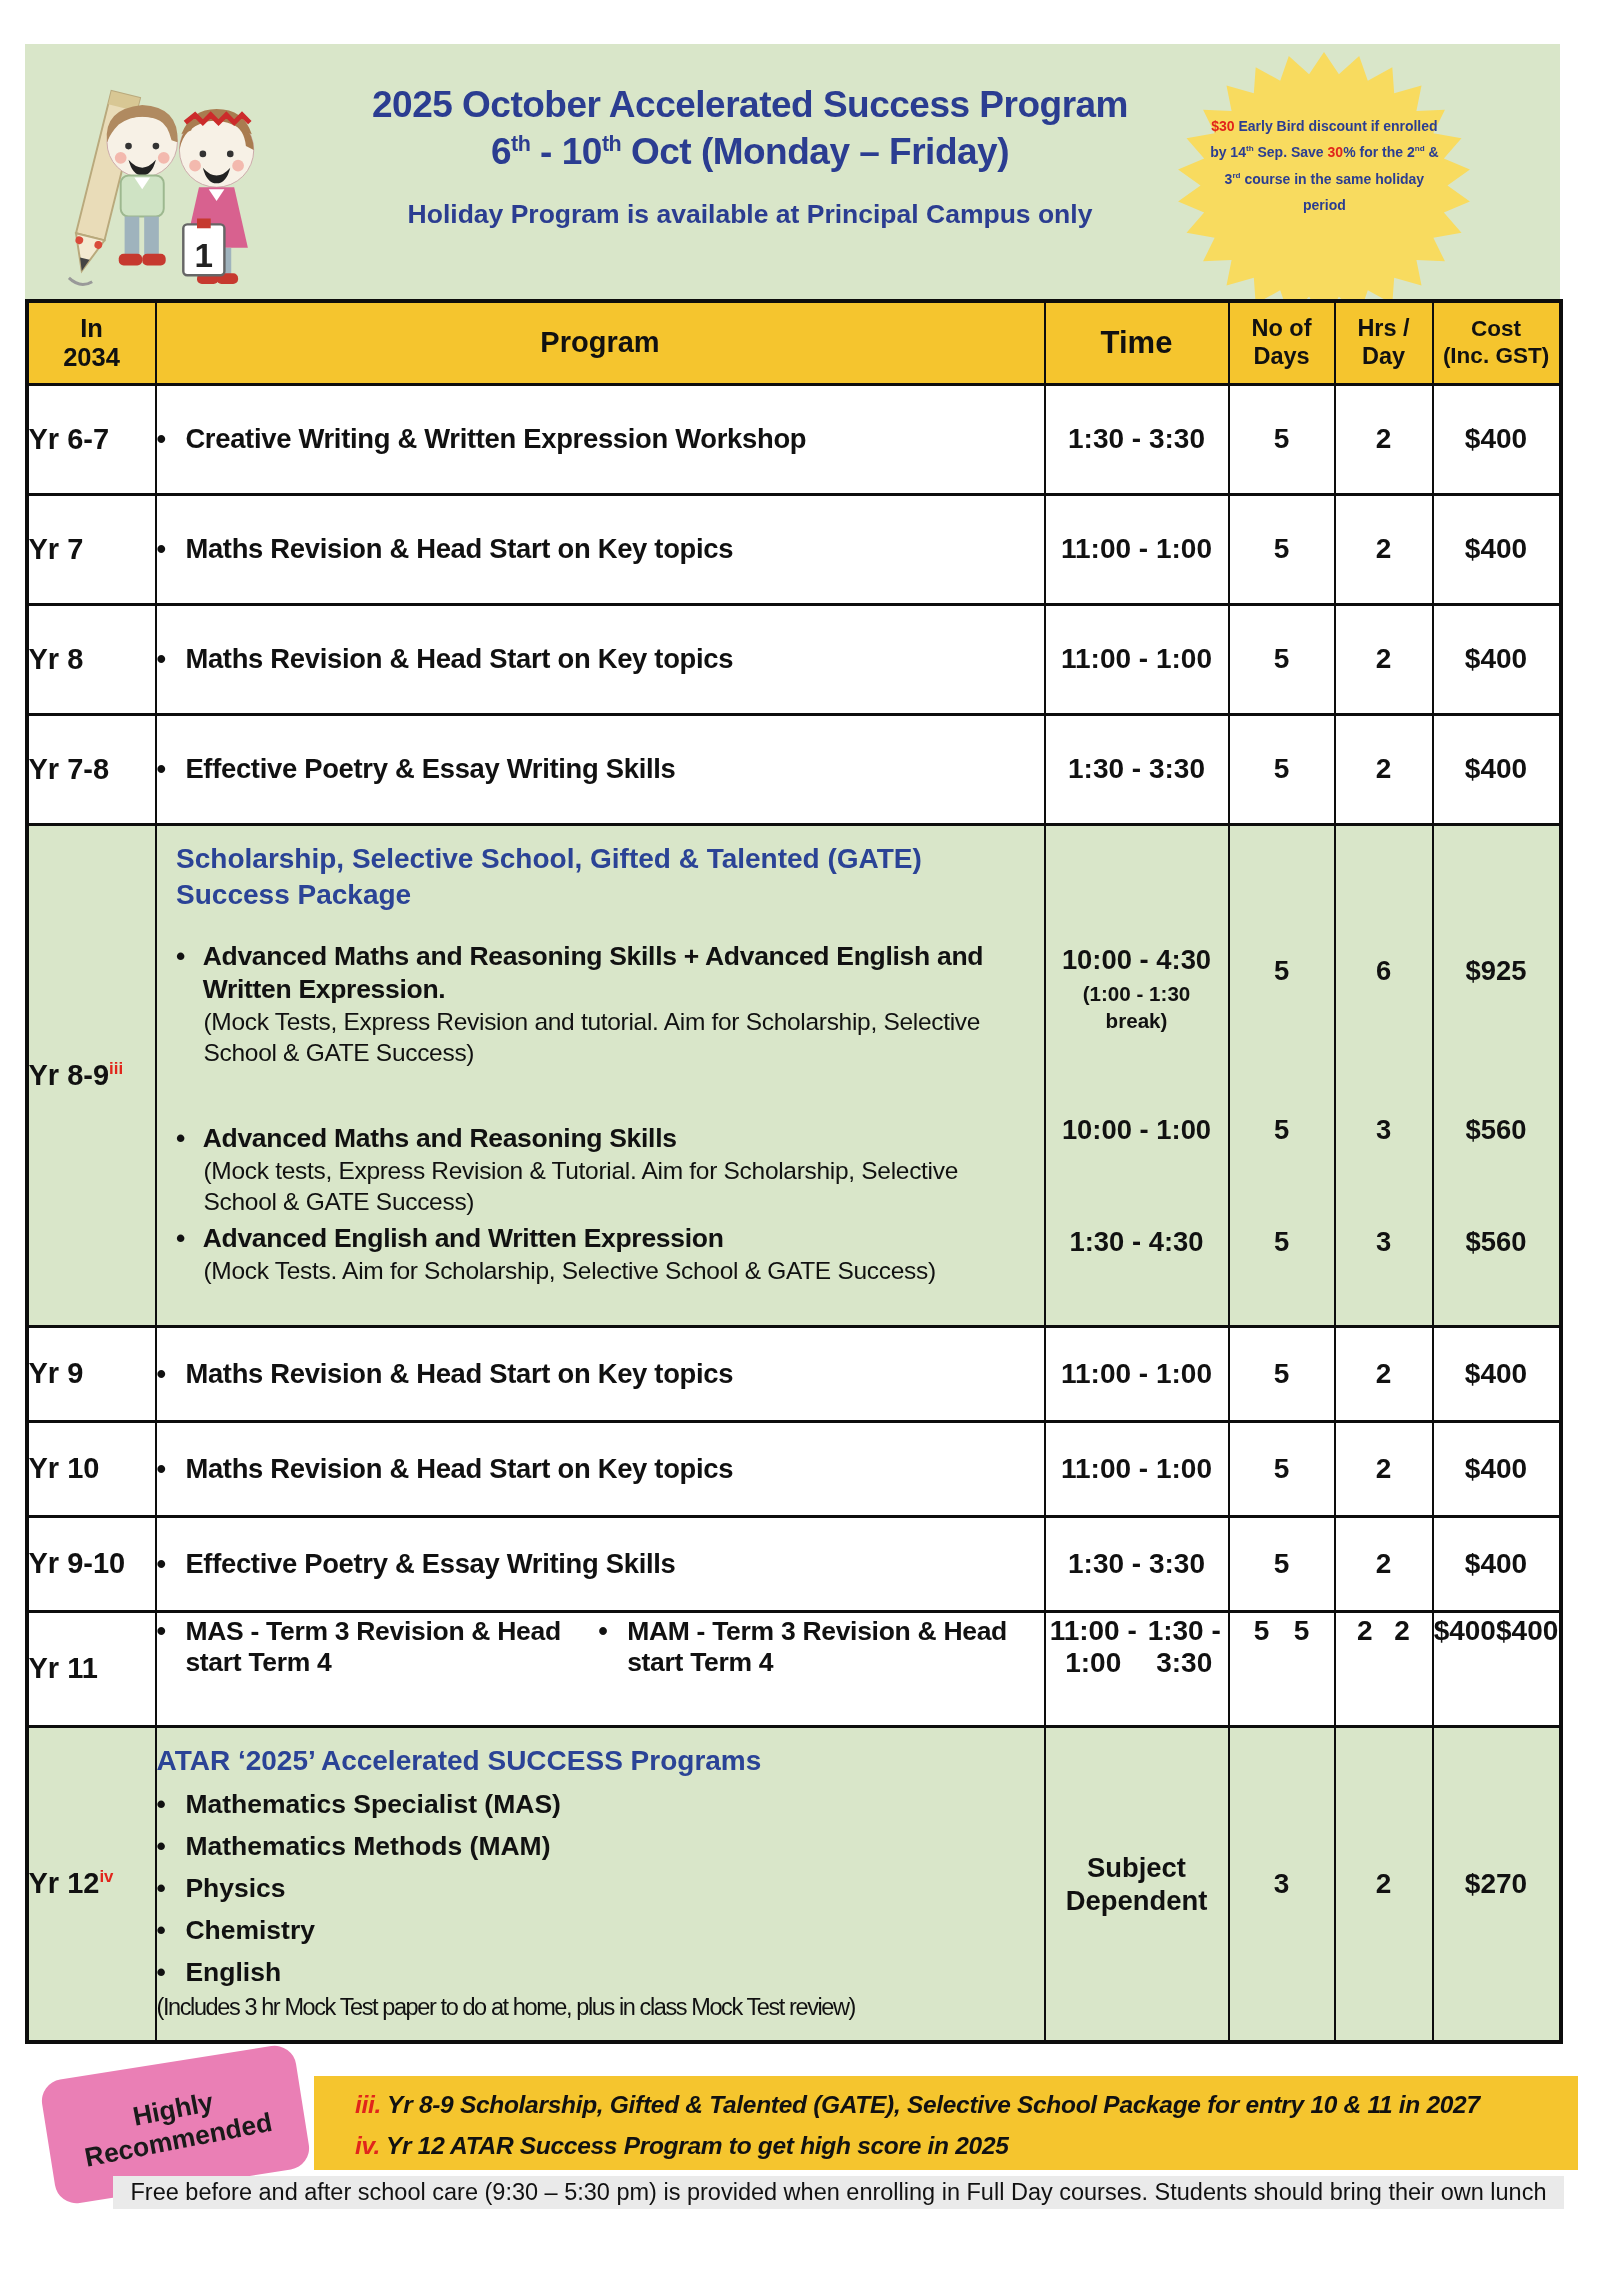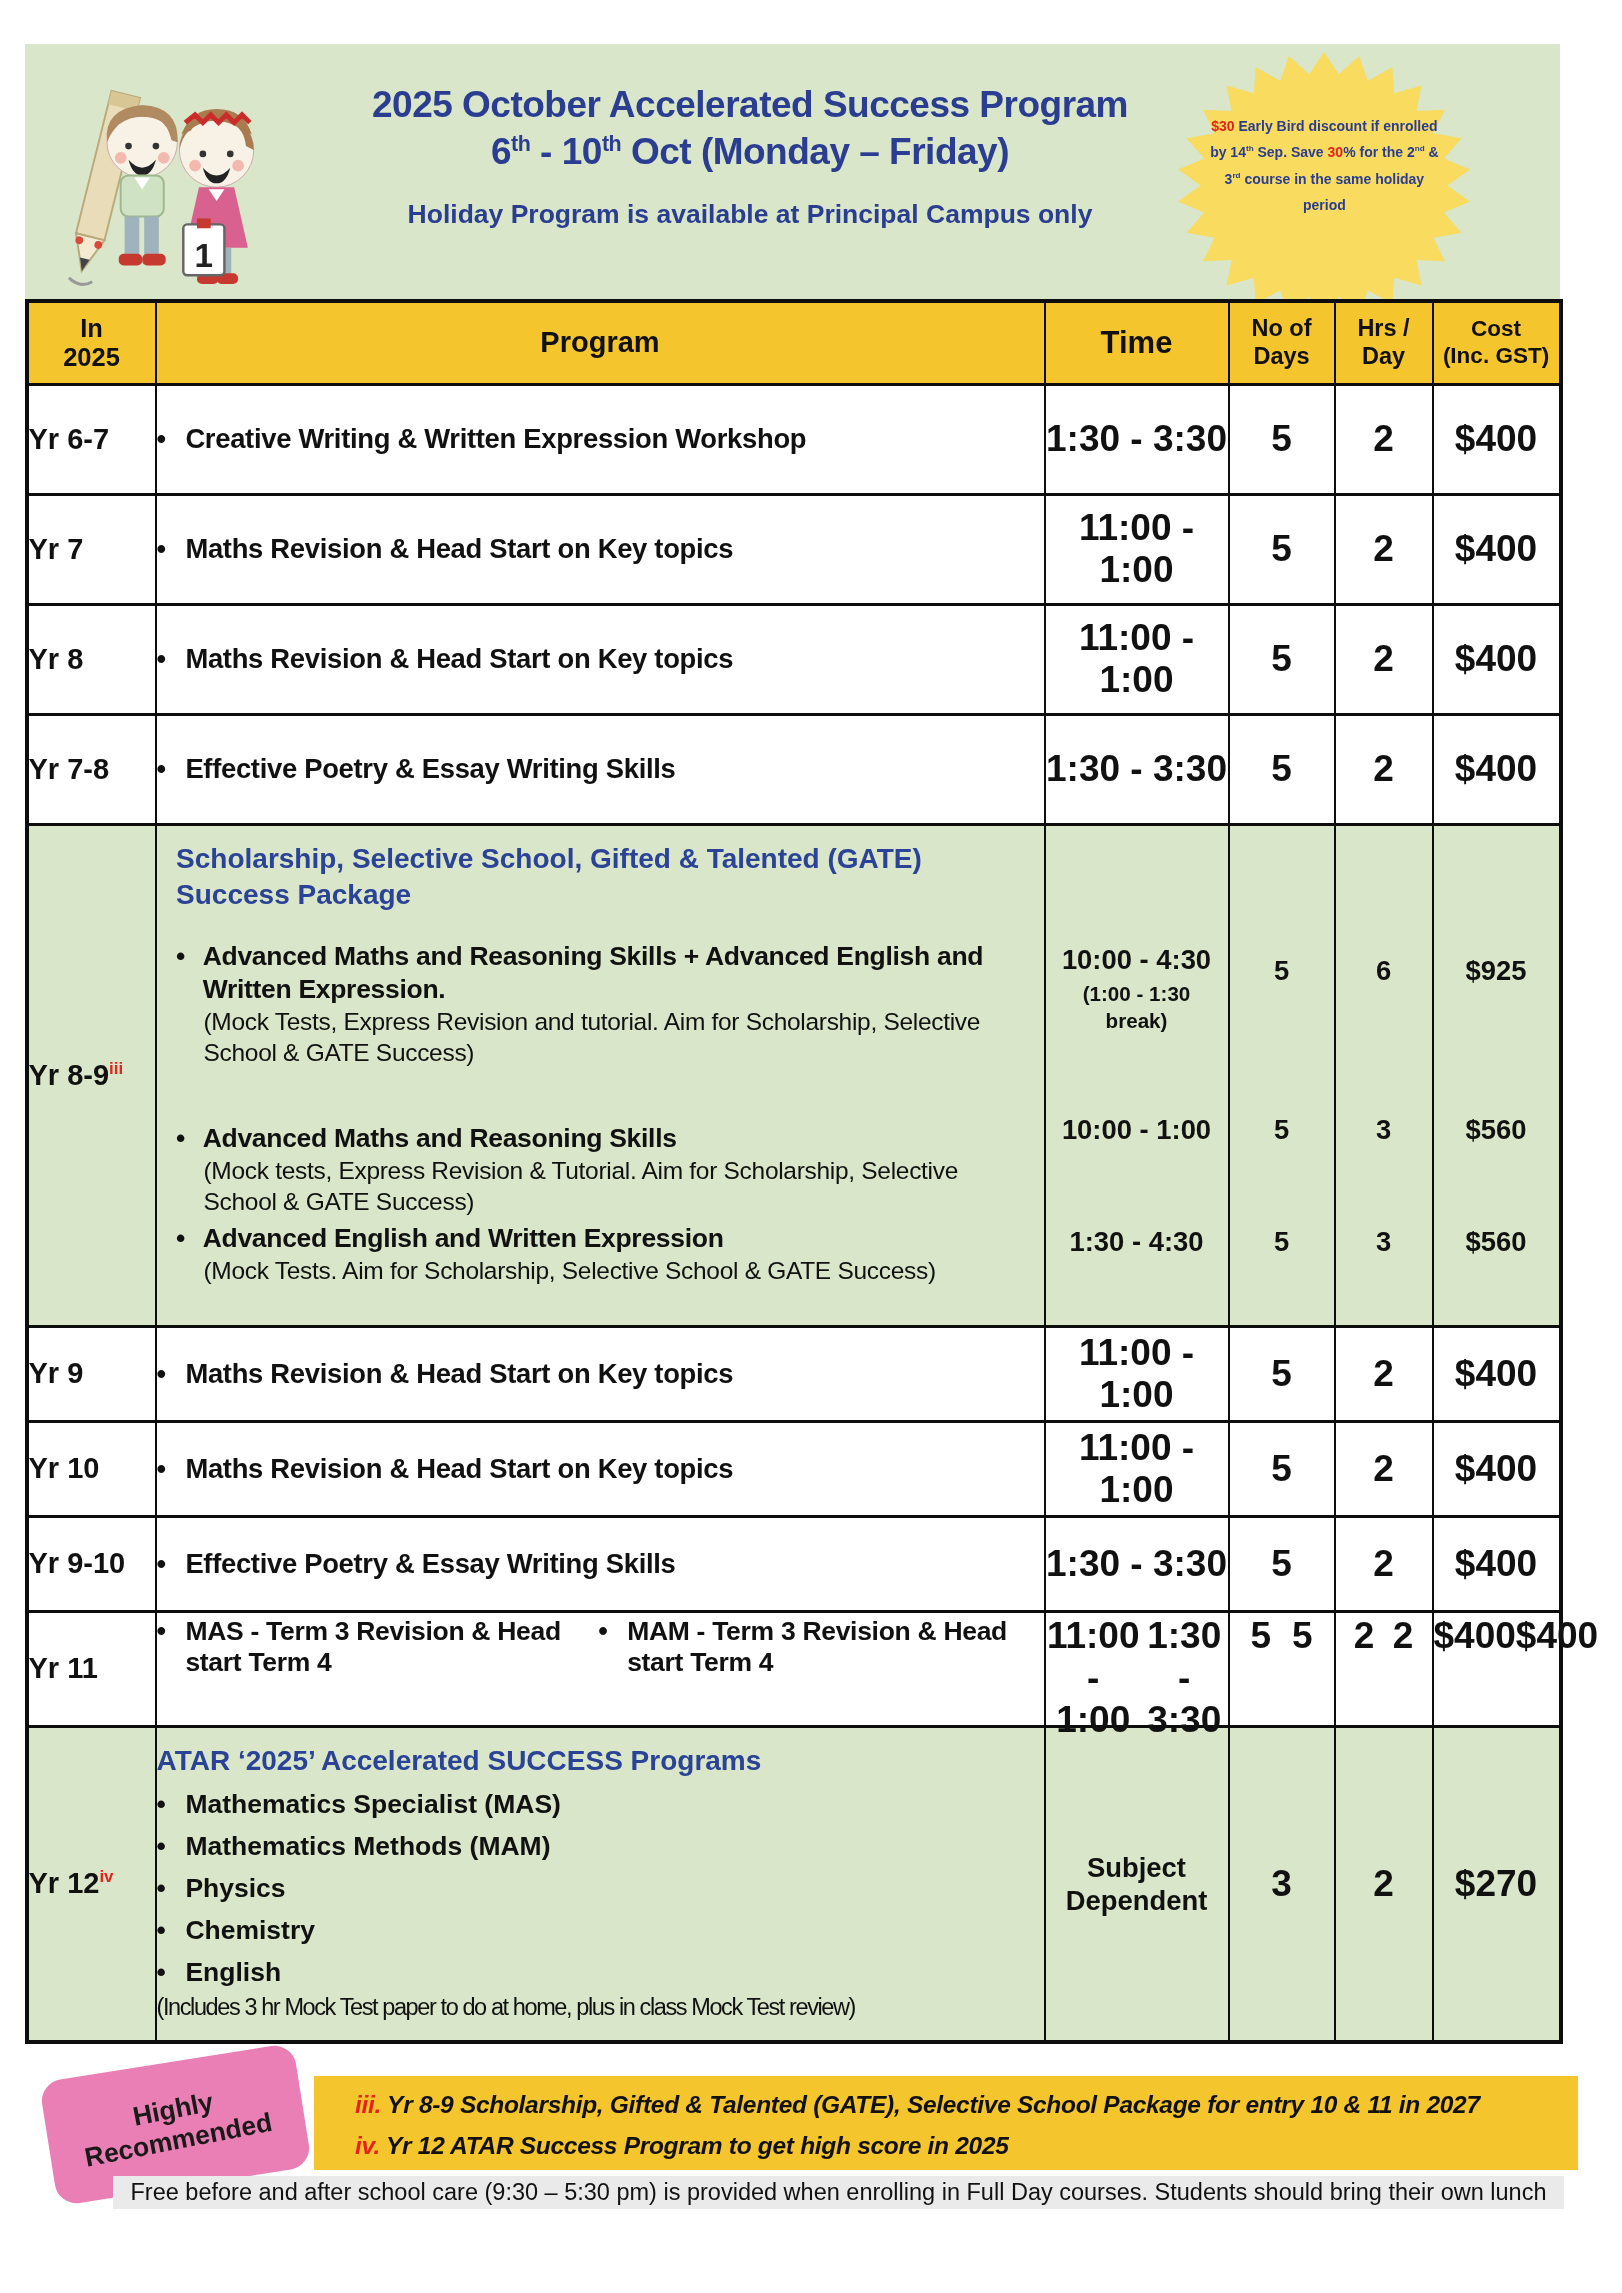--- a/index.html
+++ b/index.html
@@ -39,21 +39,21 @@
     padding:0;vertical-align:middle;
   }
   table.program{border:4.9px solid #0d0d0d;}
   thead th{background:#f5c52e;text-align:center;font-weight:bold;}
   .th-year{font-size:25.5px;line-height:29px;}
   .th-program{font-size:29px;}
   .th-time{font-size:31px;}
   .th-small{font-size:23.5px;line-height:27.4px;}
   .th-cost{font-size:22.5px;line-height:26.5px;}
   .yr-cell{text-align:left;font-weight:bold;font-size:29px;}
-  .c-cell{text-align:center;font-weight:bold;font-size:37px;}
+  .c-cell{text-align:center;font-weight:bold;font-size:28px;}
   .prog-cell{padding-left:19.6px;padding-right:13.7px;}
   .bullet{display:flex;align-items:baseline;font-weight:bold;font-size:27.4px;letter-spacing:-0.3px;}
   .bullet::before{content:"\2022";margin-right:19.6px;font-size:27.4px;}
   .g{background:#d9e6c9;}
   .rel{position:relative;}
   .pkg-title{position:absolute;left:19.6px;top:15.7px;width:765px;
     font-size:28px;font-weight:bold;color:#2b4396;line-height:36px;}
   .pkg-item{position:absolute;left:19.6px;width:814px;}
   .pkg-name{display:flex;align-items:baseline;font-weight:bold;font-size:26.5px;line-height:33px;letter-spacing:-0.3px;}
   .pkg-name::before{content:"\2022";margin-right:17.6px;}
@@ -164,21 +164,21 @@
       <col style="width:889px">
       <col style="width:184px">
     <col style="width:106px">
       <col style="width:98px">
       <col style="width:128px">
   </colgroup>
   <thead>
     <tr style="height:83px">
       <th class="th-year">
           <div>In</div>
-          <div>2025</div>
+          <div>2034</div>
         </th>
       <th class="th-program">Program</th>
       <th class="th-time">Time</th>
       <th class="th-small">
           <div>No of</div>
           <div>Days</div>
         </th>
       <th class="th-small">
           <div>Hrs /</div>
           <div>Day</div>

